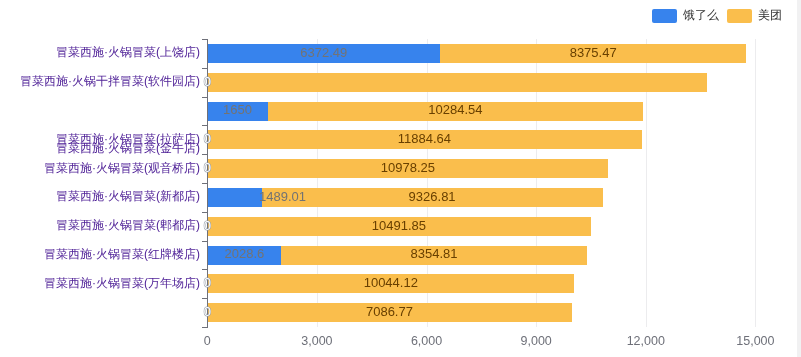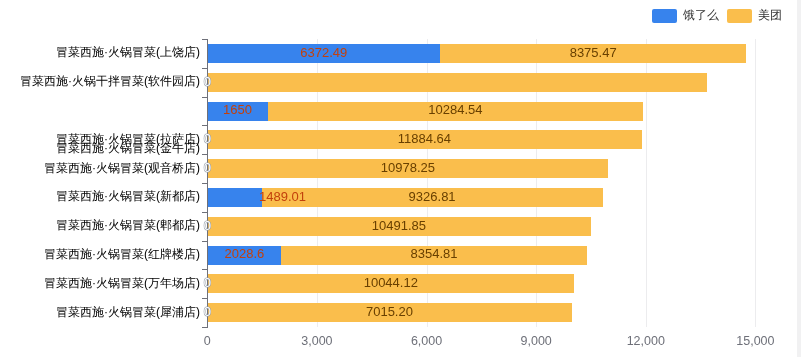--- a/index.html
+++ b/index.html
@@ -26,27 +26,27 @@
   .layer { position:absolute; left:0; top:0; width:801px; height:357px; }
   .gridline { position:absolute; width:1px; background:#e0e6f1; }
   .axis-line { position:absolute; background:#6e7079; }
   .axis-tick { position:absolute; background:#6e7079; }
 
   .bar { position:absolute; box-sizing:border-box; }
   .bar-label {
     position:absolute; font-size:13px; line-height:1;
     white-space:nowrap; text-align:center;
   }
-  .bar-label.inside-blue { color:#c2410c; }
+  .bar-label.inside-blue { color:#737373; }
   .bar-label.zero-label { color:#ffffff; -webkit-text-stroke:1.1px #97a0ab; paint-order:stroke fill; font-weight:400; }
   .bar-label.inside-yellow { color:#694000; }
 
   .ylabel {
     position:absolute; right:0; font-size:12px; line-height:1;
-    color:#000000; white-space:nowrap; text-align:right;
+    color:#4c1d95; white-space:nowrap; text-align:right;
   }
   .xlabel {
     position:absolute; font-size:12.5px; line-height:1;
     color:#6e7079; white-space:nowrap; text-align:center;
   }
 </style>
 </head>
 <body>
 
 <div id="chart-root">
@@ -121,22 +121,21 @@
         <div class="bar-label inside-blue zero-label" style="left: 87.3px; width: 240px; top: 218.6px;">0</div>
         <div class="bar-label inside-yellow" style="left: 278.986px; width: 240px; top: 218.6px;">10491.85</div>
         <div class="ylabel" style="right: 601px; top: 219.1px;">冒菜西施·火锅冒菜(郫都店)</div>
         <div class="bar-label inside-blue" style="left: 124.363px; width: 240px; top: 247.4px;">2028.6</div>
         <div class="bar-label inside-yellow" style="left: 314.067px; width: 240px; top: 247.4px;">8354.81</div>
         <div class="ylabel" style="right: 601px; top: 247.9px;">冒菜西施·火锅冒菜(红牌楼店)</div>
         <div class="bar-label inside-blue zero-label" style="left: 87.3px; width: 240px; top: 276.2px;">0</div>
         <div class="bar-label inside-yellow" style="left: 270.806px; width: 240px; top: 276.2px;">10044.12</div>
         <div class="ylabel" style="right: 601px; top: 276.7px;">冒菜西施·火锅冒菜(万年场店)</div>
         <div class="bar-label inside-blue zero-label" style="left: 87.3px; width: 240px; top: 305px;">0</div>
-        <div class="bar-label inside-yellow" style="left: 269.458px; width: 240px; top: 305px;">7015.20</div>
-        <div class="ylabel" style="right: 601px; top: 305.5px;">冒菜西施·火锅冒菜(犀浦店)</div>
+        <div class="bar-label inside-yellow" style="left: 269.458px; width: 240px; top: 305px;">7086.77</div>
         <div class="xlabel" style="left: 87.3px; width: 240px; top: 334.5px;">0</div>
         <div class="xlabel" style="left: 196.92px; width: 240px; top: 334.5px;">3,000</div>
         <div class="xlabel" style="left: 306.54px; width: 240px; top: 334.5px;">6,000</div>
         <div class="xlabel" style="left: 416.16px; width: 240px; top: 334.5px;">9,000</div>
         <div class="xlabel" style="left: 525.78px; width: 240px; top: 334.5px;">12,000</div>
         <div class="xlabel" style="left: 635.4px; width: 240px; top: 334.5px;">15,000</div>
       </div>
     </div>
 
   <div class="page-edge"></div>

